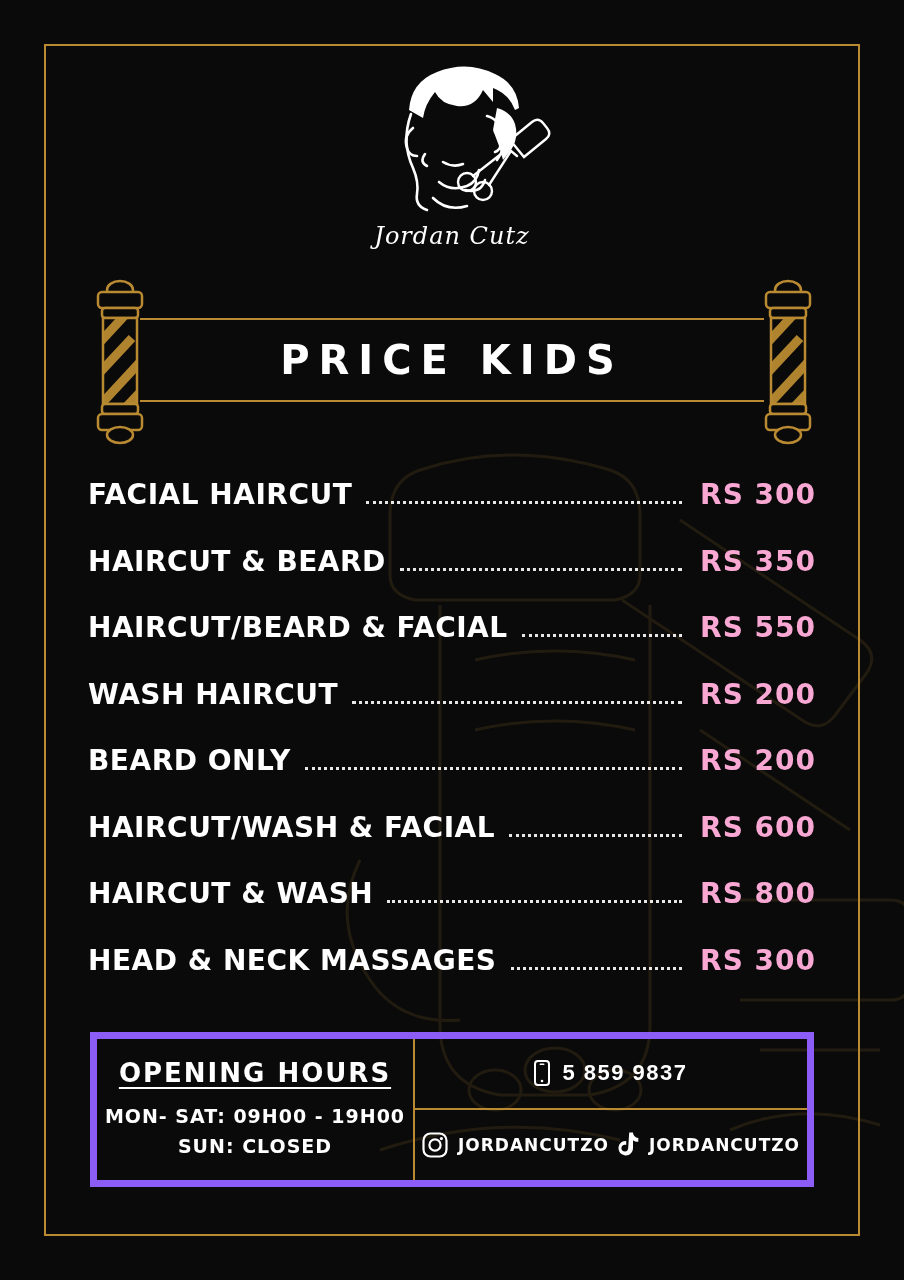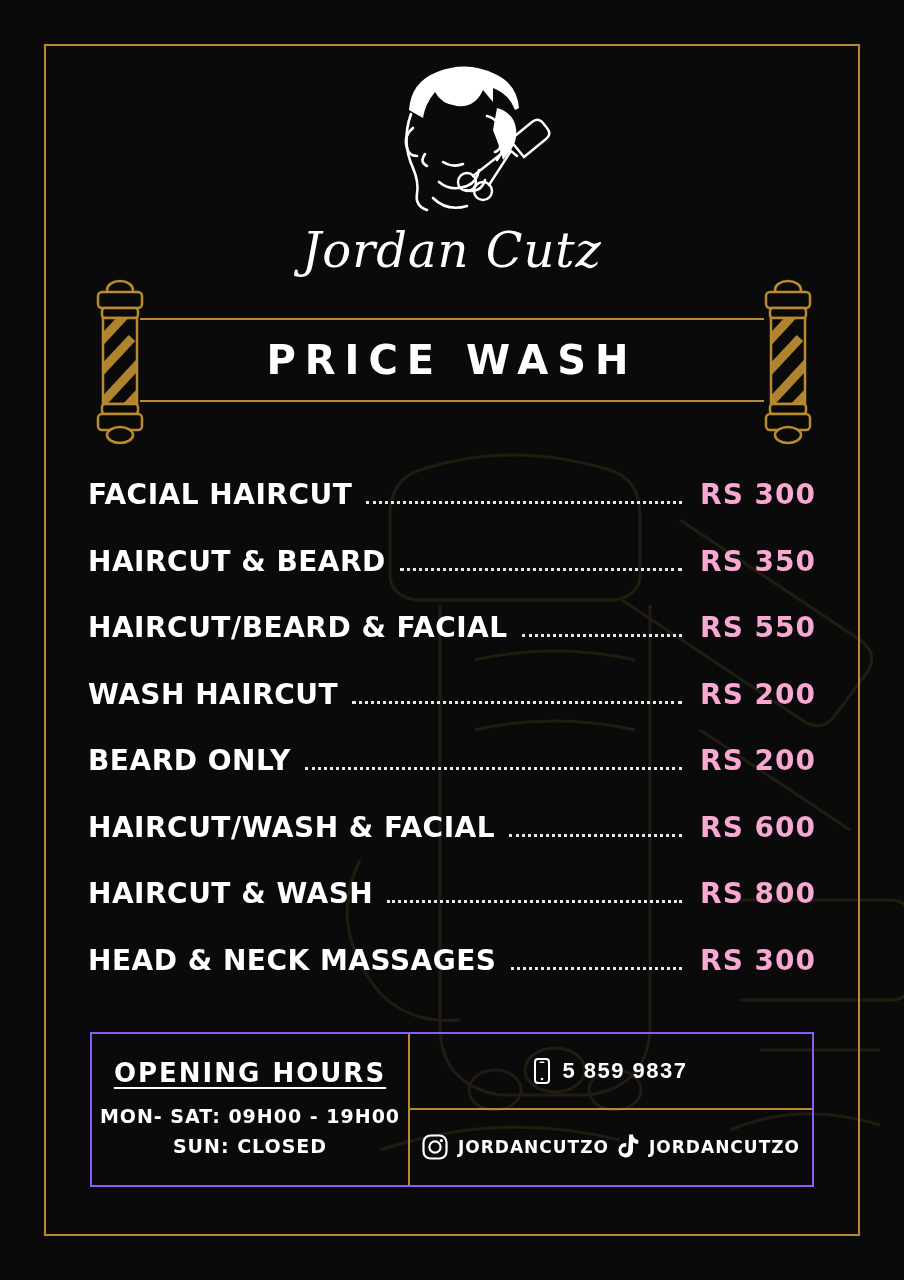--- a/index.html
+++ b/index.html
@@ -35,21 +35,21 @@
     left: 0; top: 58px;
     width: 904px;
     text-align: center;
   }
   #logo-mark { display: block; margin: 0 auto; }
   #brand-name {
     margin-top: -6px;
     color: #ffffff;
     font-family: "DejaVu Serif", serif;
     font-style: italic;
-    font-size: 48px;
+    font-size: 24px;
     letter-spacing: 1px;
   }
   
   #title-band {
     position: absolute;
     left: 140px; top: 318px;
     width: 624px; height: 84px;
     border-top: 2px solid #b98a31;
     border-bottom: 2px solid #b98a31;
     display: flex; align-items: center; justify-content: center;
@@ -98,21 +98,21 @@
     letter-spacing: 1px;
     white-space: nowrap;
     width: 120px;
     text-align: right;
   }
   
   #footer {
     position: absolute;
     left: 90px; top: 1032px;
     width: 724px; height: 155px;
-    border: 2px solid #8b5cf6;
+    border: 7px solid #8b5cf6;
     display: flex;
   }
   #hours-col {
     width: 318px;
     border-right: 2px solid #b98a31;
     display: flex; flex-direction: column;
     align-items: center; justify-content: center;
     padding: 6px 4px;
   }
   #hours-title {
@@ -263,21 +263,21 @@
           <path d="M26 146 L60 110"></path>
           <path d="M48 150 L64 134"></path>
       </g>
     </g>
     <clipPath id="clipR">
         <rect x="17" y="42" width="34" height="86"></rect>
       </clipPath>
   </svg>
 
   <div id="title-band">
-    <span id="title-text">PRICE WASH</span>
+    <span id="title-text">PRICE KIDS</span>
   </div>
 
   <div id="price-list">
     <div class="price-row">
       <span class="svc-name">FACIAL HAIRCUT</span>
       <span class="dots"></span>
       <span class="svc-price">RS 300</span>
     </div>
     <div class="price-row">
       <span class="svc-name">HAIRCUT &amp; BEARD</span>

